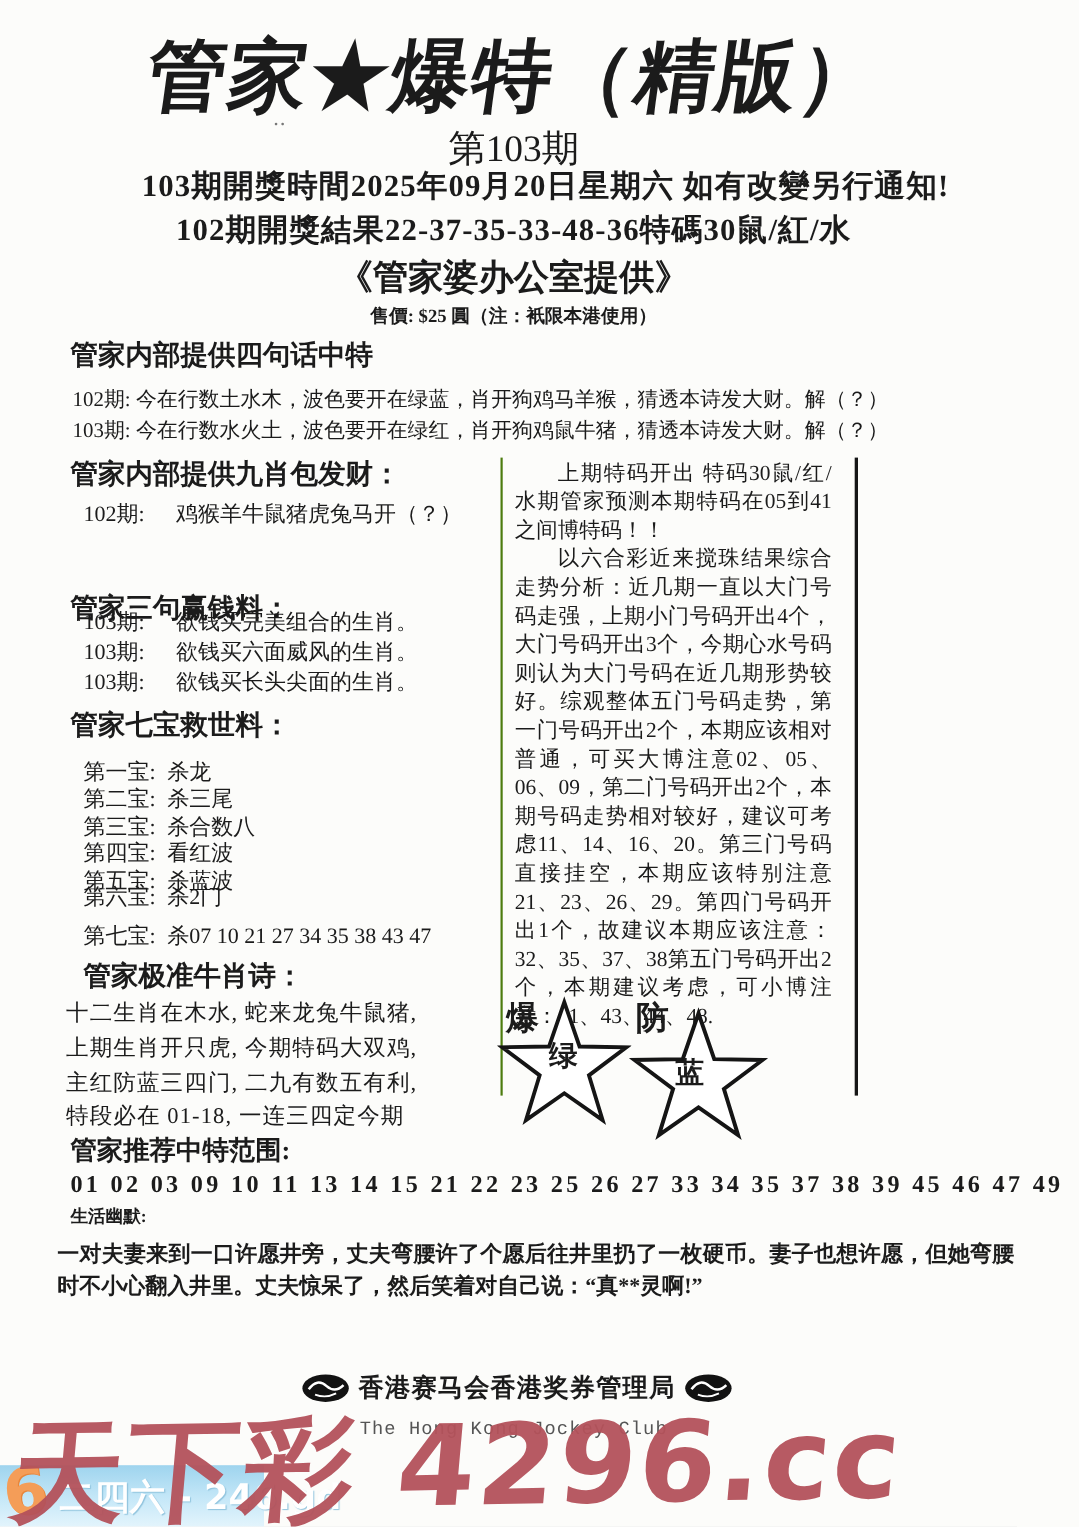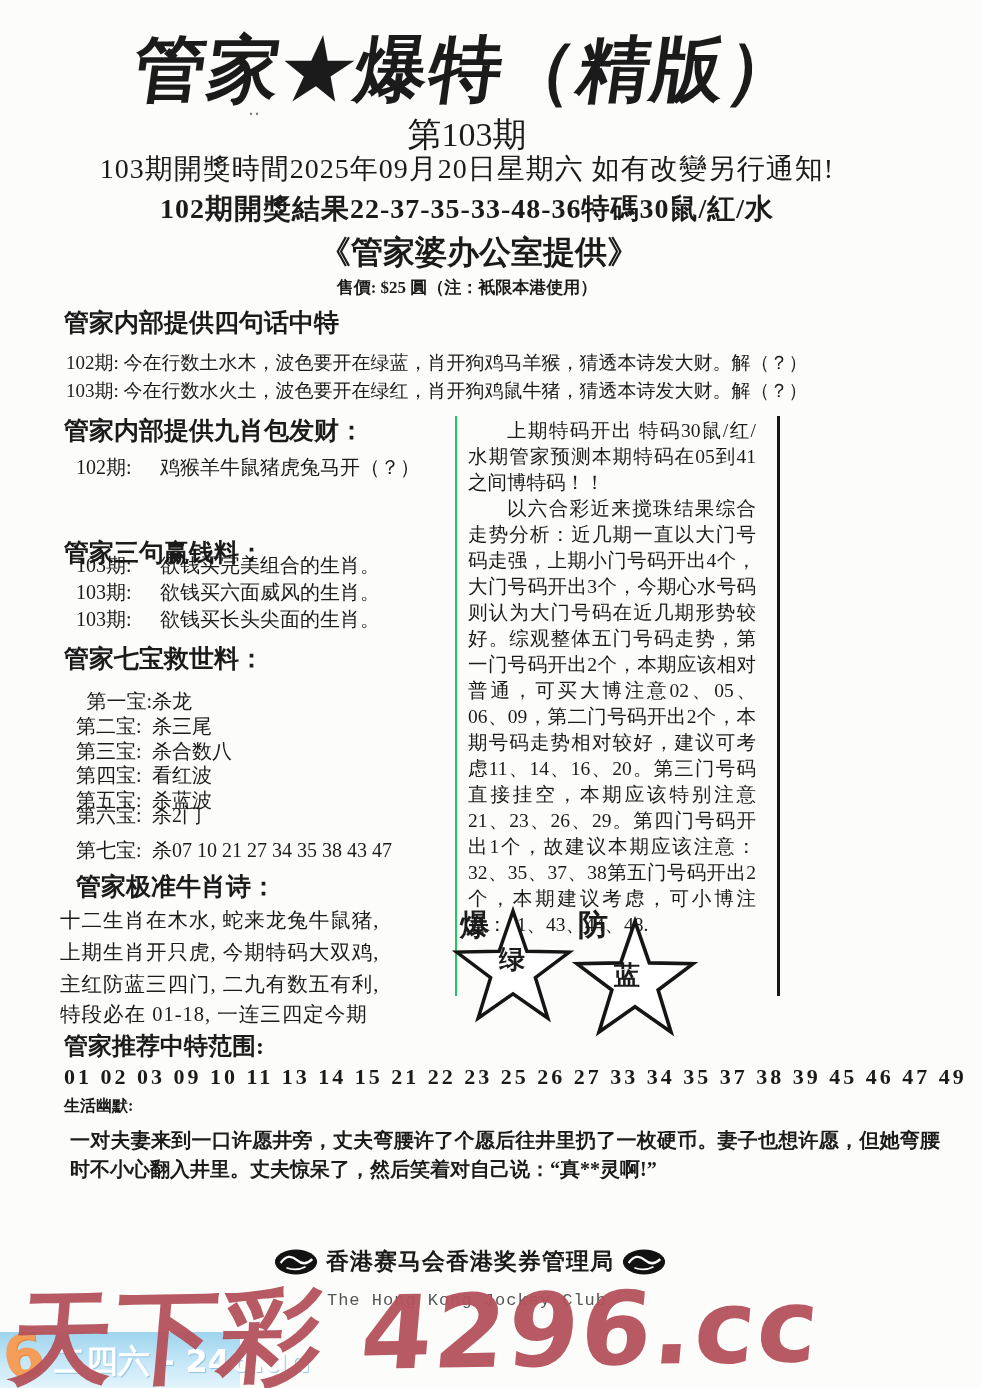--- a/index.html
+++ b/index.html
@@ -3,40 +3,40 @@
 <meta charset="utf-8">
 <style>
   html,body{margin:0;padding:0;background:#e9e9e9;}
   .page{position:relative;width:981px;height:1388px;background:#fcfcfa;overflow:hidden;
         font-family:"Liberation Serif","DejaVu Serif",serif;color:#1b1b1b;}
   .abs{position:absolute;}
   .ctr{left:0;width:934px;text-align:center;}
   .page-title{top:22px;font-size:72px;font-weight:900;transform:skewX(-8deg);letter-spacing:2px;white-space:nowrap;}
   .title-dots{left:248px;top:98px;font-size:18px;color:#777;letter-spacing:2px;}
   .issue{top:112px;font-size:34px;}
-  .subline1{top:150px;font-size:28px;font-weight:normal;letter-spacing:1px;}
+  .subline1{top:150px;font-size:28px;font-weight:bold;letter-spacing:1px;padding-left:29px;}
   .subline2{top:190px;font-size:28px;font-weight:bold;letter-spacing:1px;}
-  .provider{top:231px;font-size:32px;font-weight:bold;margin-left:12px;}
+  .provider{top:231px;font-size:32px;font-weight:bold;}
   .price{top:276px;font-size:17px;font-weight:bold;}
   .h1{font-size:25px;font-weight:bold;white-space:nowrap;}
   .body-line{font-size:19px;white-space:nowrap;}
   .row{white-space:nowrap;font-size:20px;}
   .row .lbl{display:inline-block;}
   .poem-line{font-size:20.5px;white-space:nowrap;letter-spacing:1px;}
   
   .analysis-box{left:455px;top:416px;width:325px;height:580px;box-sizing:border-box;
-     border-left:2px solid #22c55e;border-right:3px solid #161616;padding:2px 21px 0 11px;}
+     border-left:2px solid #4d7c0f;border-right:3px solid #161616;padding:2px 21px 0 11px;}
   .analysis-box p{margin:0;font-size:19.5px;line-height:26px;text-align:justify;text-indent:2em;}
   .star-label-outer{font-size:30px;font-weight:bold;z-index:3;}
   .star-label-inner{font-size:26px;font-weight:bold;z-index:3;}
   .star-svg{z-index:2;}
   .rec-heading{left:64px;top:1030px;font-size:24px;font-weight:bold;}
   .rec-numbers{left:64px;top:1064px;font-size:22px;font-weight:bold;letter-spacing:3px;white-space:nowrap;}
   .humor-heading{left:64px;top:1096px;font-size:16px;font-weight:bold;}
-  .joke{left:70px;top:1126px;width:870px;font-size:20px;font-weight:bold;line-height:29px;text-align:justify;margin:0;}
+  .joke{left:52px;top:1126px;width:870px;font-size:20px;font-weight:bold;line-height:29px;text-align:justify;margin:0;}
   .club-row{top:1246px;left:0;width:940px;display:flex;align-items:center;justify-content:center;gap:7px;}
   .club-cn{font-size:23px;font-weight:bold;letter-spacing:1px;}
   .club-en{top:1291px;font-size:17px;color:#555;font-family:"Liberation Mono",monospace;letter-spacing:1px;}
   
   .corner-box{left:0;top:1332px;width:240px;height:56px;z-index:5;
      background:linear-gradient(180deg,#9ed4ee 0%,#c6e8f8 55%,#e3f4fc 100%);}
   .corner-six{left:3px;top:1322px;font-size:58px;font-weight:bold;color:#f49d58;
      font-family:"DejaVu Sans",sans-serif;transform:rotate(-8deg);z-index:6;
      text-shadow:1px 1px 0 #e8853a;}
   .corner-text{left:54px;top:1340px;font-size:32px;font-weight:bold;color:#ffffff;z-index:6;
@@ -73,21 +73,21 @@
   </div>
   <div class="abs row" style="left:76px;top:579px;">
     <span class="lbl" style="width:84px;">103期:</span><span>欲钱买六面威风的生肖。</span>
   </div>
   <div class="abs row" style="left:76px;top:606px;">
     <span class="lbl" style="width:84px;">103期:</span><span>欲钱买长头尖面的生肖。</span>
   </div>
 
   <div class="abs h1" style="left:64px;top:642px;">管家七宝救世料：</div>
   <div class="abs row" style="left:76px;top:688px;">
-    <span class="lbl" style="width:76px;text-align:right;">第一宝:</span><span>杀龙</span>
+    <span class="lbl" style="width:76px;">第一宝:</span><span>杀龙</span>
   </div>
   <div class="abs row" style="left:76px;top:713px;">
     <span class="lbl" style="width:76px;">第二宝:</span><span>杀三尾</span>
   </div>
   <div class="abs row" style="left:76px;top:738px;">
     <span class="lbl" style="width:76px;">第三宝:</span><span>杀合数八</span>
   </div>
   <div class="abs row" style="left:76px;top:762px;">
     <span class="lbl" style="width:76px;">第四宝:</span><span>看红波</span>
   </div>

